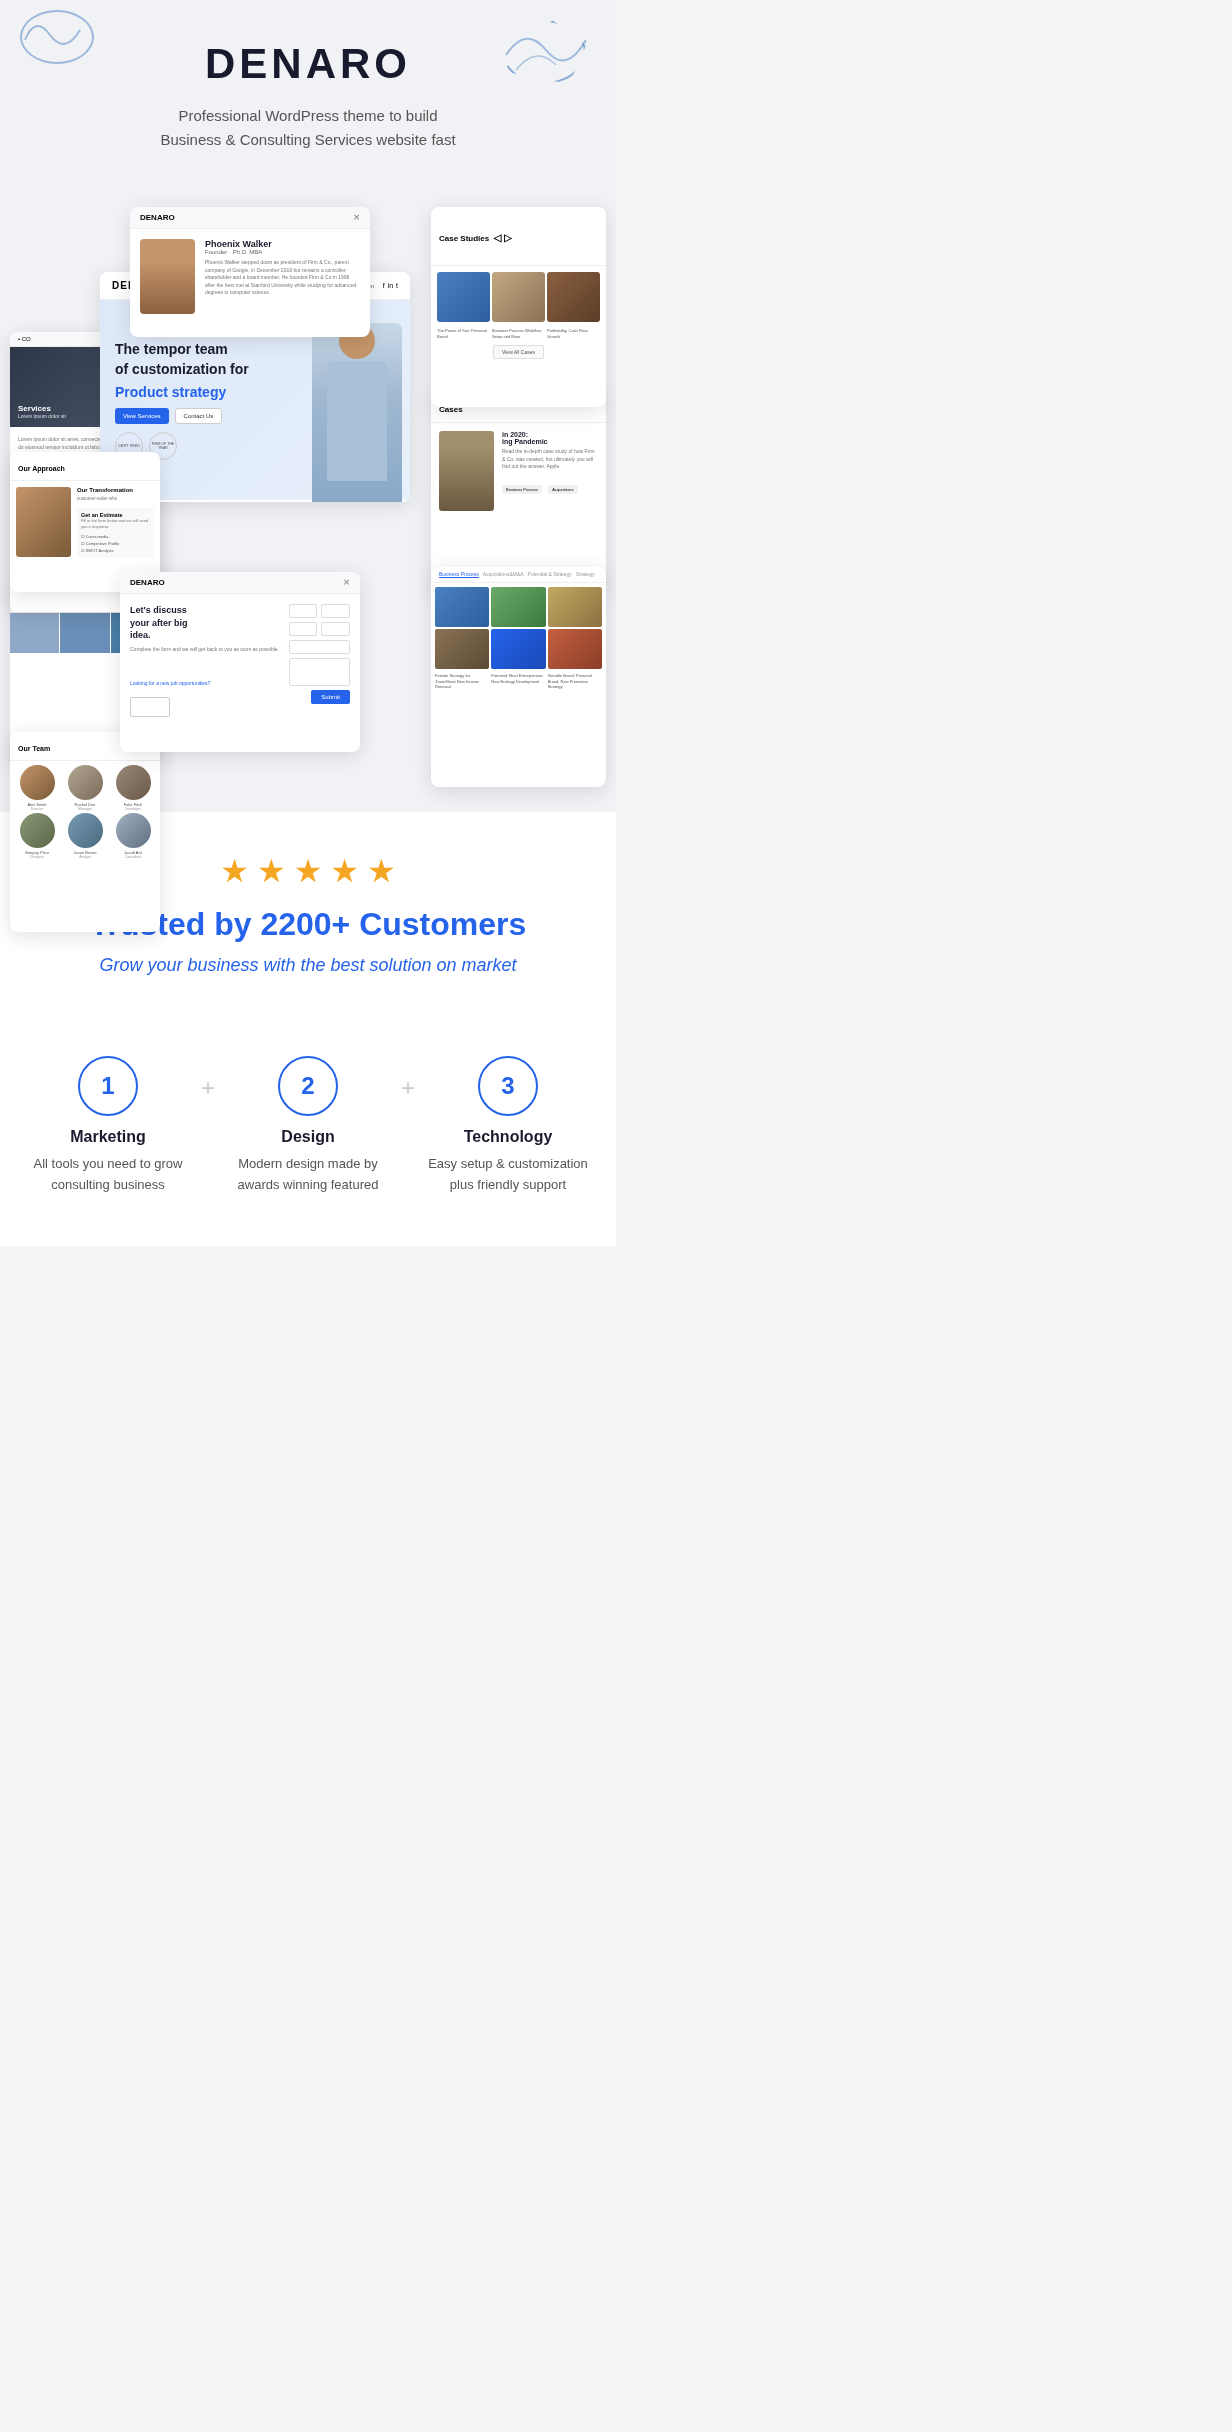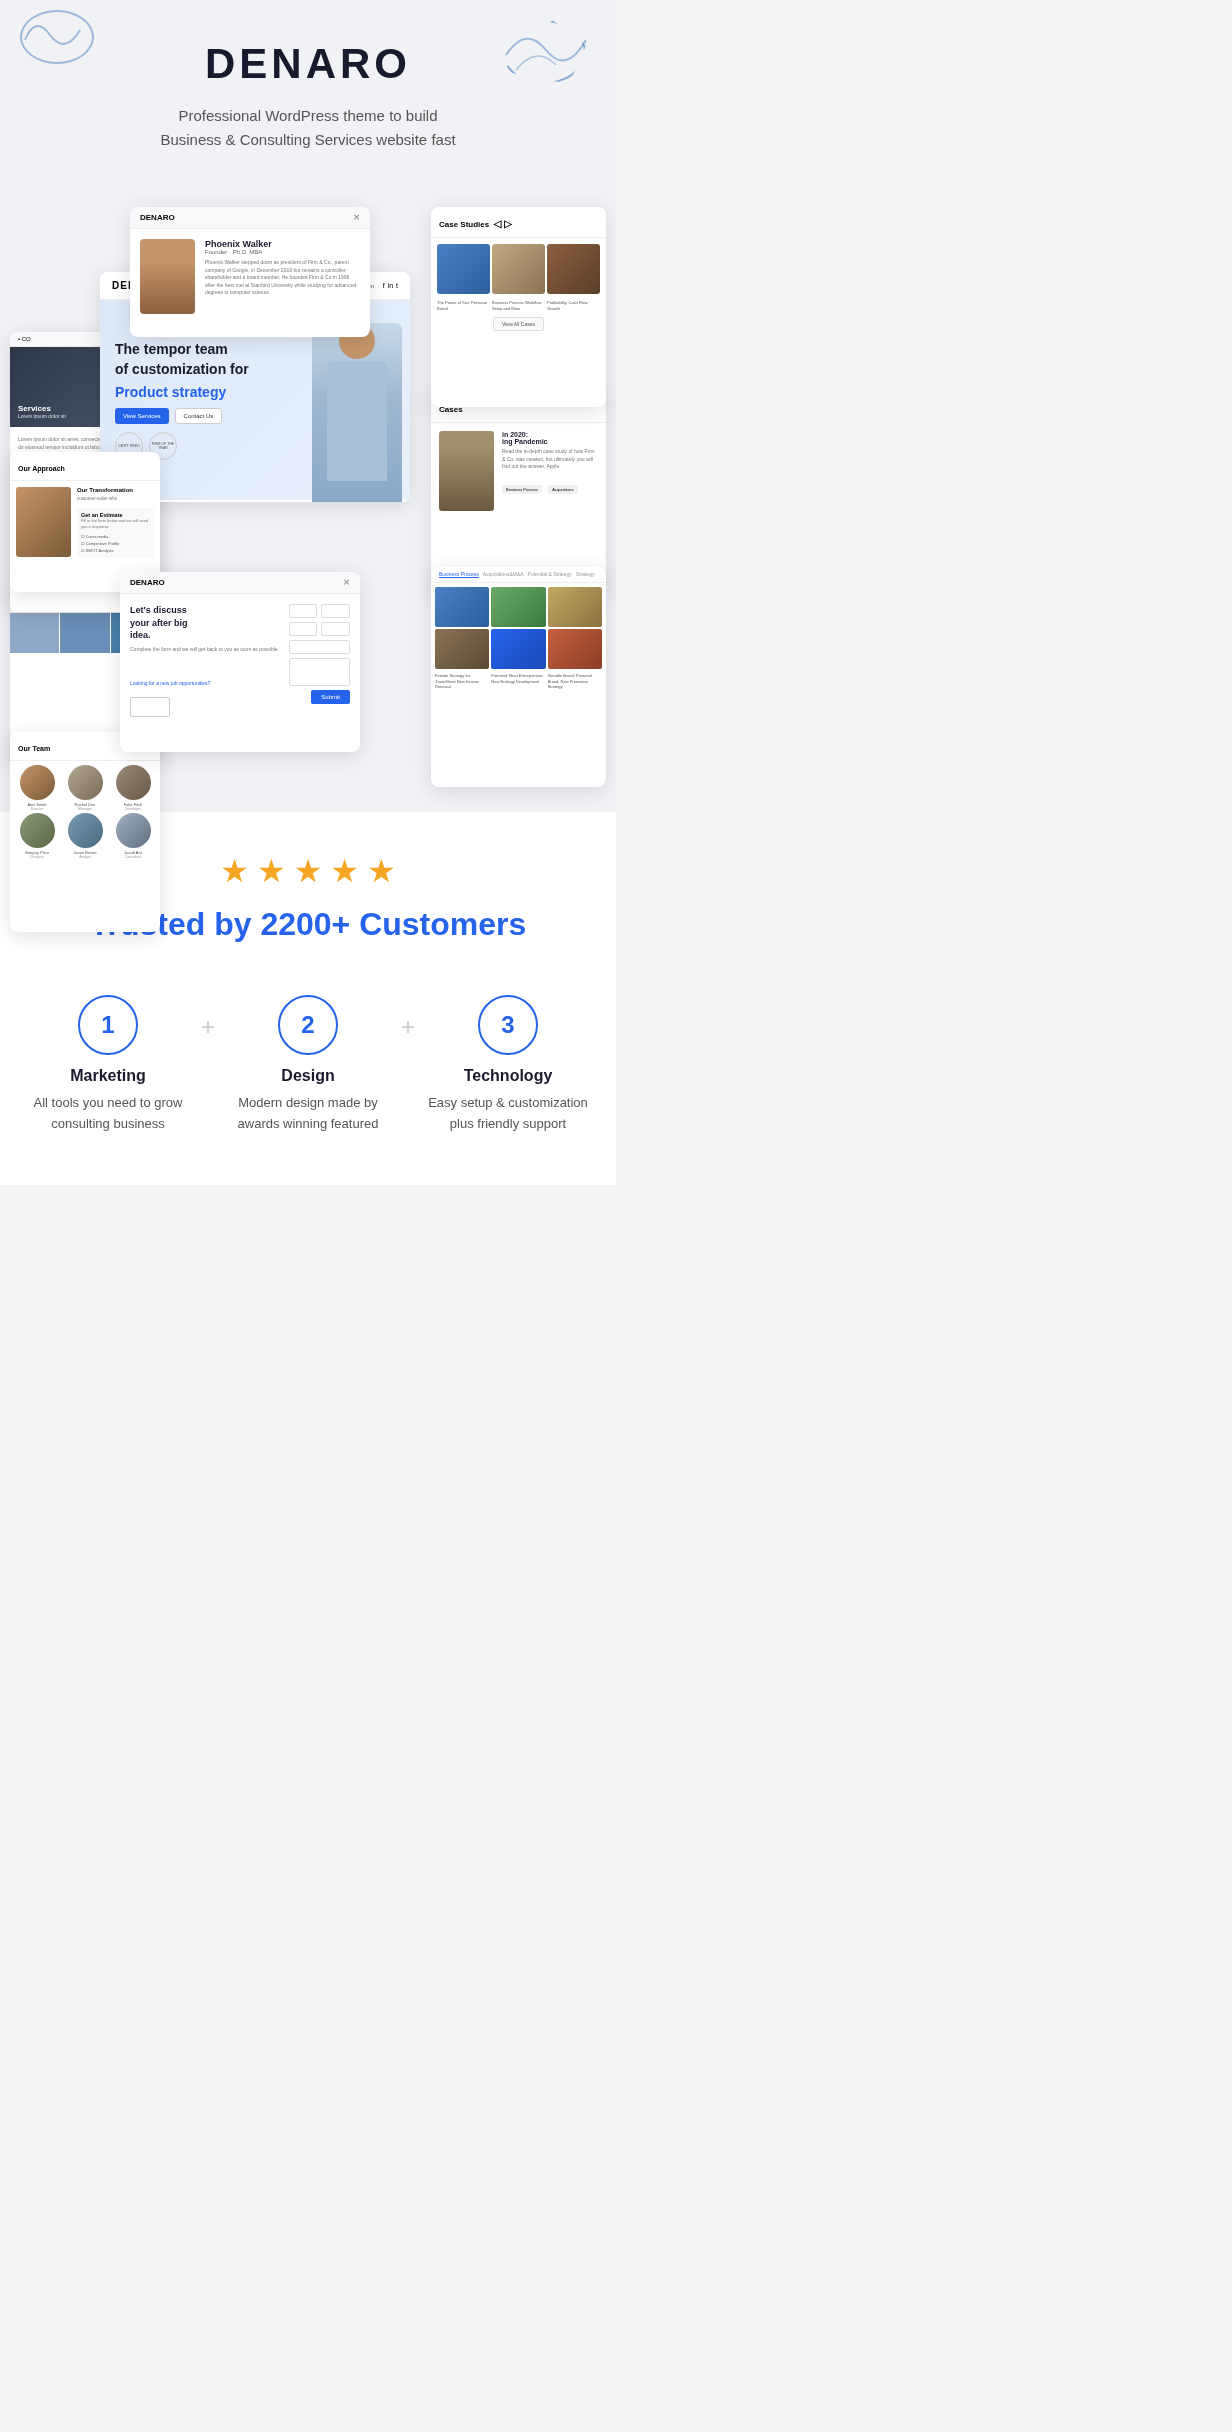--- a/index.html
+++ b/index.html
@@ -371,21 +371,21 @@
       cursor: pointer;
     }
 
     
     .panel-cases {
       right: 0; top: 5px;
       width: 175px; height: 200px;
       z-index: 4;
     }
     .panel-cases-header {
-      padding: 6px 8px;
+      padding: 20px 8px;
       border-bottom: 1px solid #eee;
     }
     .panel-cases-header span { font-size: 8px; font-weight: 600; }
     .cases-imgs {
       display: grid;
       grid-template-columns: 1fr 1fr 1fr;
       gap: 2px;
       padding: 6px;
     }
     .case-img {
@@ -929,20 +929,21 @@
 
 <div class="ratings-section">
   <div class="stars-row">
     <span class="star">★</span>
     <span class="star">★</span>
     <span class="star">★</span>
     <span class="star">★</span>
     <span class="star">★</span>
   </div>
   <h2 class="trusted-title">Trusted by 2200+ Customers</h2>
+  <p class="grow-tagline">Grow your business with the best solution on market</p>
 </div>
 
 <div class="features-section">
   <div class="features-row">
     <div class="feature-item">
       <div class="feature-circle">
         <span>1</span>
       </div>
       <div class="feature-title">Marketing</div>
       <div class="feature-desc">All tools you need to grow consulting business</div>

